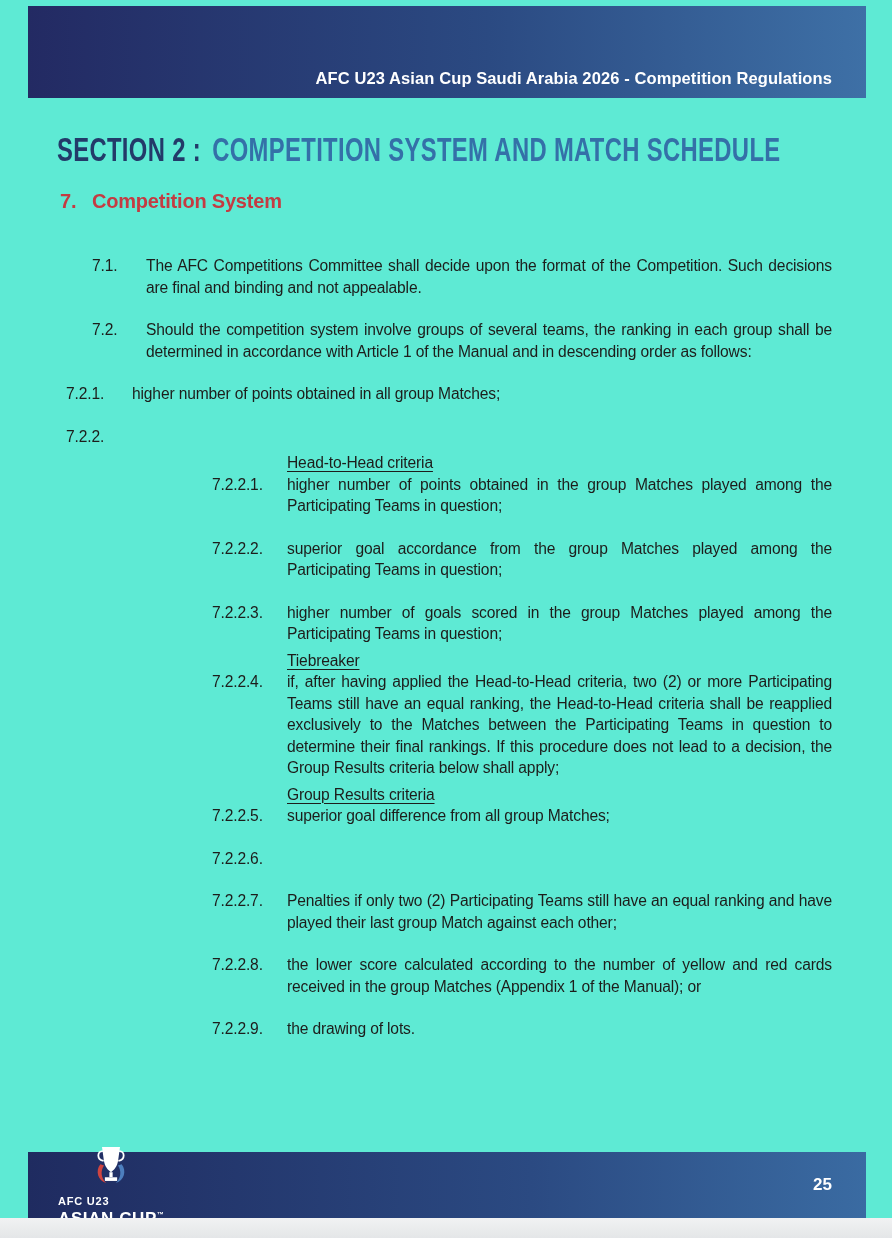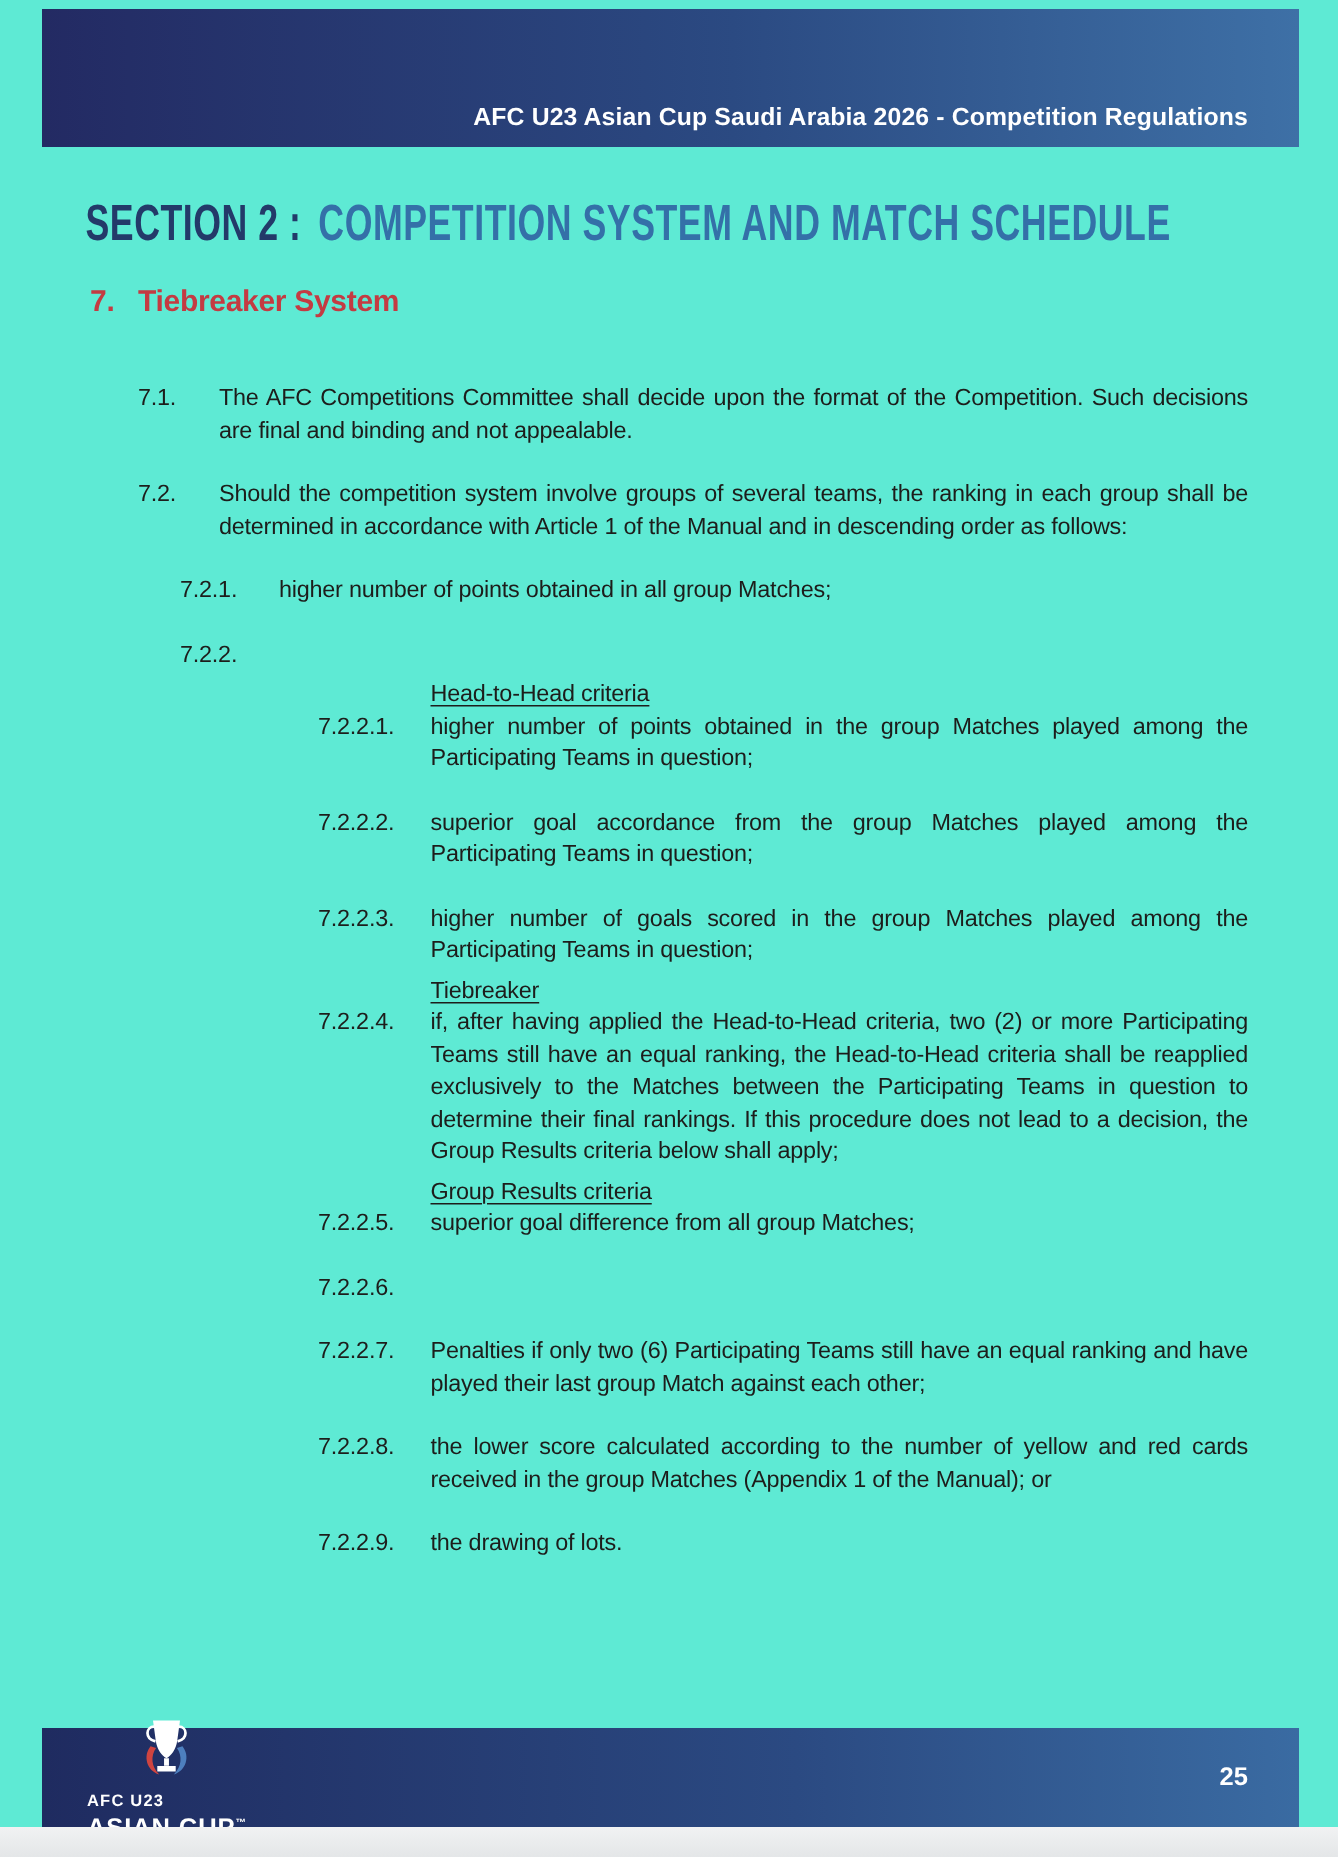--- a/index.html
+++ b/index.html
@@ -71,21 +71,21 @@
     top: 238px; left: 0; right: 60px;
     font-size: 15.6px;
     line-height: 21.5px;
     letter-spacing: -0.15px;
   }
   .item { display: flex; margin-top: 21px; }
   .item:first-child { margin-top: 17px; }
   .num { flex: none; }
   .txt { flex: 1; text-align: justify; }
   .lvl1 { padding-left: 92px; }  .lvl1 .num { width: 54px; }
-  .lvl2 { padding-left: 120px; } .lvl2 .num { width: 66px; }
+  .lvl2 { padding-left: 66px; } .lvl2 .num { width: 66px; }
   .lvl3 { padding-left: 212px; } .lvl3 .num { width: 75px; }
   .crit-head { padding-left: 287px; margin-top: 5px; display: block; }
   .crit-head + .item { margin-top: 0; }
   .crit-label {
     text-decoration: underline;
     text-underline-offset: 3px;
     text-decoration-thickness: 1px;
   }
 
   
@@ -124,21 +124,21 @@
     <div class="header-title">AFC U23 Asian Cup Saudi Arabia 2026 - Competition Regulations</div>
   </header>
 
   <h1 class="section-title">
     <span class="section-title-inner">
       <span class="st-prefix">SECTION 2 :</span><span class="st-rest">COMPETITION SYSTEM AND MATCH SCHEDULE</span>
     </span>
   </h1>
 
   <div class="article-heading">
-    <span class="art-num">7.</span><span class="art-title">Tiebreaker System</span>
+    <span class="art-num">7.</span><span class="art-title">Competition System</span>
   </div>
 
   <main class="doc-body">
 
     <div class="item lvl1">
       <span class="num">7.1.</span>
       <div class="txt">The AFC Competitions Committee shall decide upon the format of the Competition. Such decisions are final and binding and not appealable.</div>
     </div>
 
     <div class="item lvl1">
@@ -191,21 +191,21 @@
       <span class="num">7.2.2.5.</span>
       <div class="txt">superior goal difference from all group Matches;</div>
     </div>
 
     <div class="item lvl3">
       <span class="num">7.2.2.6.</span>
     </div>
 
     <div class="item lvl3">
       <span class="num">7.2.2.7.</span>
-      <div class="txt">Penalties if only two (6) Participating Teams still have an equal ranking and have played their last group Match against each other;</div>
+      <div class="txt">Penalties if only two (2) Participating Teams still have an equal ranking and have played their last group Match against each other;</div>
     </div>
 
     <div class="item lvl3">
       <span class="num">7.2.2.8.</span>
       <div class="txt">the lower score calculated according to the number of yellow and red cards received in the group Matches (Appendix 1 of the Manual); or</div>
     </div>
 
     <div class="item lvl3">
       <span class="num">7.2.2.9.</span>
       <div class="txt">the drawing of lots.</div>

